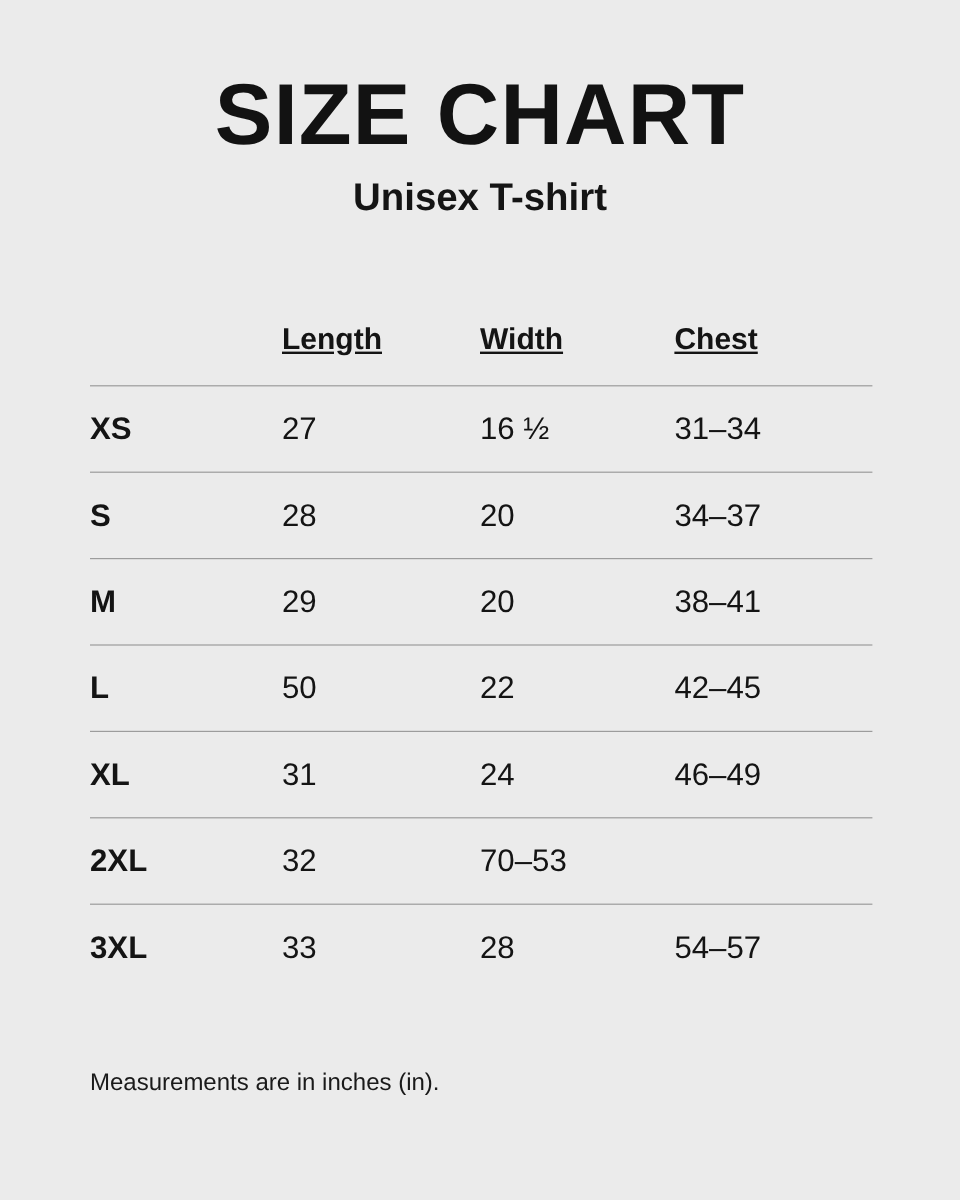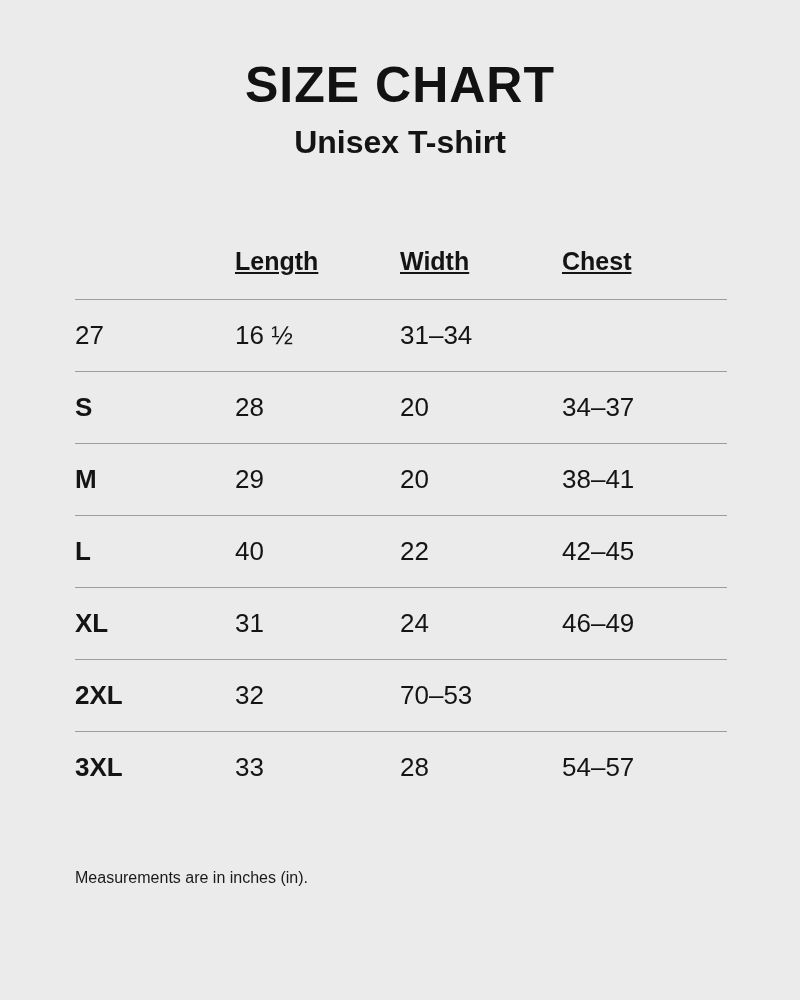--- a/index.html
+++ b/index.html
@@ -5,21 +5,21 @@
   * { margin: 0; padding: 0; box-sizing: border-box; }
   html, body { width: 800px; height: 1000px; }
   body {
     background: #ebebeb;
     color: #141414;
     font-family: "Liberation Sans", sans-serif;
     overflow: hidden;
   }
   .header { text-align: center; padding-top: 60px; }
   .title {
-    font-size: 50px;
+    font-size: 72px;
     font-weight: 700;
     line-height: 1;
     letter-spacing: 1px;
     color: #121212;
   }
   .subtitle {
     font-size: 32px;
     font-weight: 700;
     margin-top: 14px;
     color: #141414;
@@ -34,41 +34,42 @@
     align-items: center;
     height: 72px;
   }
   .row.header-row { height: 76px; }
   .row + .row { border-top: 1px solid #9c9c9c; }
   .cell { font-size: 26px; font-weight: 400; }
   .cell.bold, .header-row .cell { font-weight: 700; }
   .header-row .cell { font-size: 25px; text-decoration: underline; }
   .footnote {
     margin: 66px 0 5px 75px;
-    font-size: 16px;
+    font-size: 20px;
     color: #1a1a1a;
   }
 </style>
 </head>
 <body>
 
 <div class="header">
   <div class="title">SIZE CHART</div>
   <div class="subtitle">Unisex T-shirt</div>
 </div>
 
 <div class="size-table">
   <div class="row header-row">
     <div class="cell"></div>
     <div class="cell">Length</div>
     <div class="cell">Width</div>
     <div class="cell">Chest</div>
   </div>
 
   <div class="row">
+    <div class="cell bold">XS</div>
     <div class="cell">27</div>
     <div class="cell">16 ½</div>
     <div class="cell">31–34</div>
   </div>
 
   <div class="row">
     <div class="cell bold">S</div>
     <div class="cell">28</div>
     <div class="cell">20</div>
     <div class="cell">34–37</div>
@@ -76,21 +77,21 @@
 
   <div class="row">
     <div class="cell bold">M</div>
     <div class="cell">29</div>
     <div class="cell">20</div>
     <div class="cell">38–41</div>
   </div>
 
   <div class="row">
     <div class="cell bold">L</div>
-    <div class="cell">40</div>
+    <div class="cell">50</div>
     <div class="cell">22</div>
     <div class="cell">42–45</div>
   </div>
 
   <div class="row">
     <div class="cell bold">XL</div>
     <div class="cell">31</div>
     <div class="cell">24</div>
     <div class="cell">46–49</div>
   </div>

